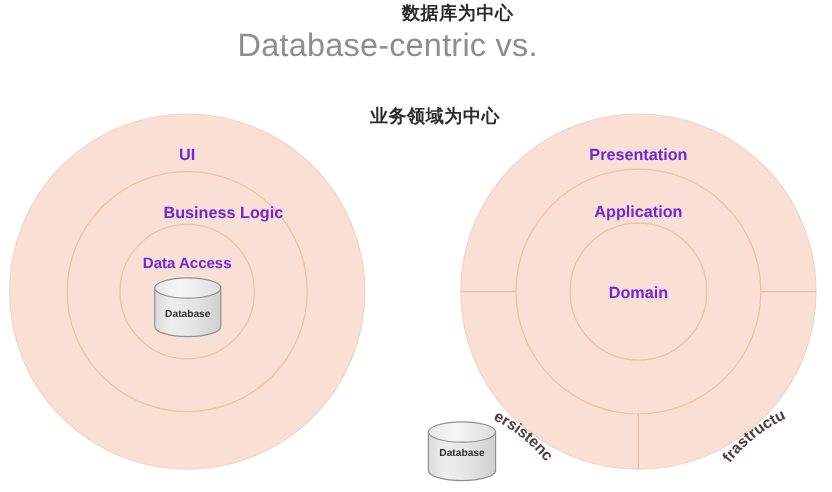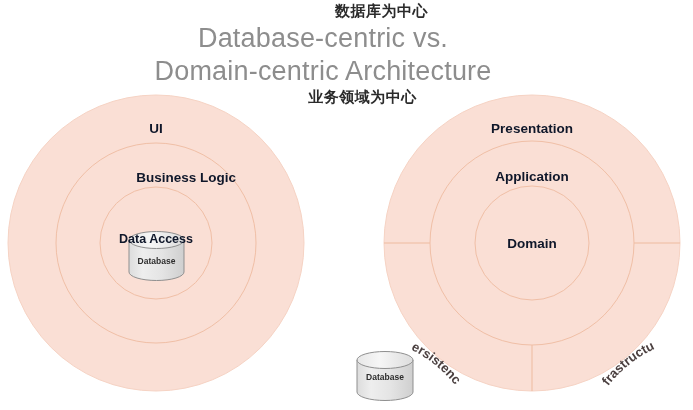--- a/index.html
+++ b/index.html
@@ -67,27 +67,27 @@
     font-weight: 700;
     color: #2b2b2b;
     letter-spacing: 0.5px;
     line-height: 20px;
   }
 
   
   .ring-label {
     position: absolute;
     text-align: center;
-    color: #0f172a;
+    color: #6d28d9;
     font-weight: 700;
     white-space: nowrap;
     pointer-events: none;
   }
   .lbl-lg { font-size: 13.5px; }
-  .lbl-md { font-size: 12.5px; margin-top: 20px; }
+  .lbl-md { font-size: 12.5px; }
 
   .db-caption {
     position: absolute;
     text-align: center;
     font-size: 8.5px;
     font-weight: 700;
     color: #2e2e2e;
     white-space: nowrap;
     pointer-events: none;
   }
@@ -146,21 +146,20 @@
   <g>
     <path d="M357,360 L357,392 A28,8.5 0 0 0 413,392 L413,360 Z" fill="url(#cylBody)" stroke="#8f8f8f" stroke-width="1"></path>
     <ellipse cx="385" cy="360" rx="28" ry="8.5" fill="url(#cylTop)" stroke="#8f8f8f" stroke-width="1"></ellipse>
   </g>
 </svg>
 
 <div class="title-zone">
   <div class="cn-top">数据库为中心</div>
   <div class="en-title">
     <div>Database-centric vs.</div>
-    <div>Domain-centric Architecture</div>
   </div>
   <div class="cn-bottom">业务领域为中心</div>
 </div>
 
 <div class="ring-label lbl-lg" style="left:106px; top:121px; width:100px;">UI</div>
 <div class="ring-label lbl-lg" style="left:76px; top:170px; width:160px;text-align:right;">Business Logic</div>
 <div class="ring-label lbl-md" style="left:86px; top:212px; width:140px;">Data Access</div>
 
 <div class="ring-label lbl-lg" style="left:462px; top:121px; width:140px;">Presentation</div>
 <div class="ring-label lbl-lg" style="left:462px; top:169px; width:140px;">Application</div>

